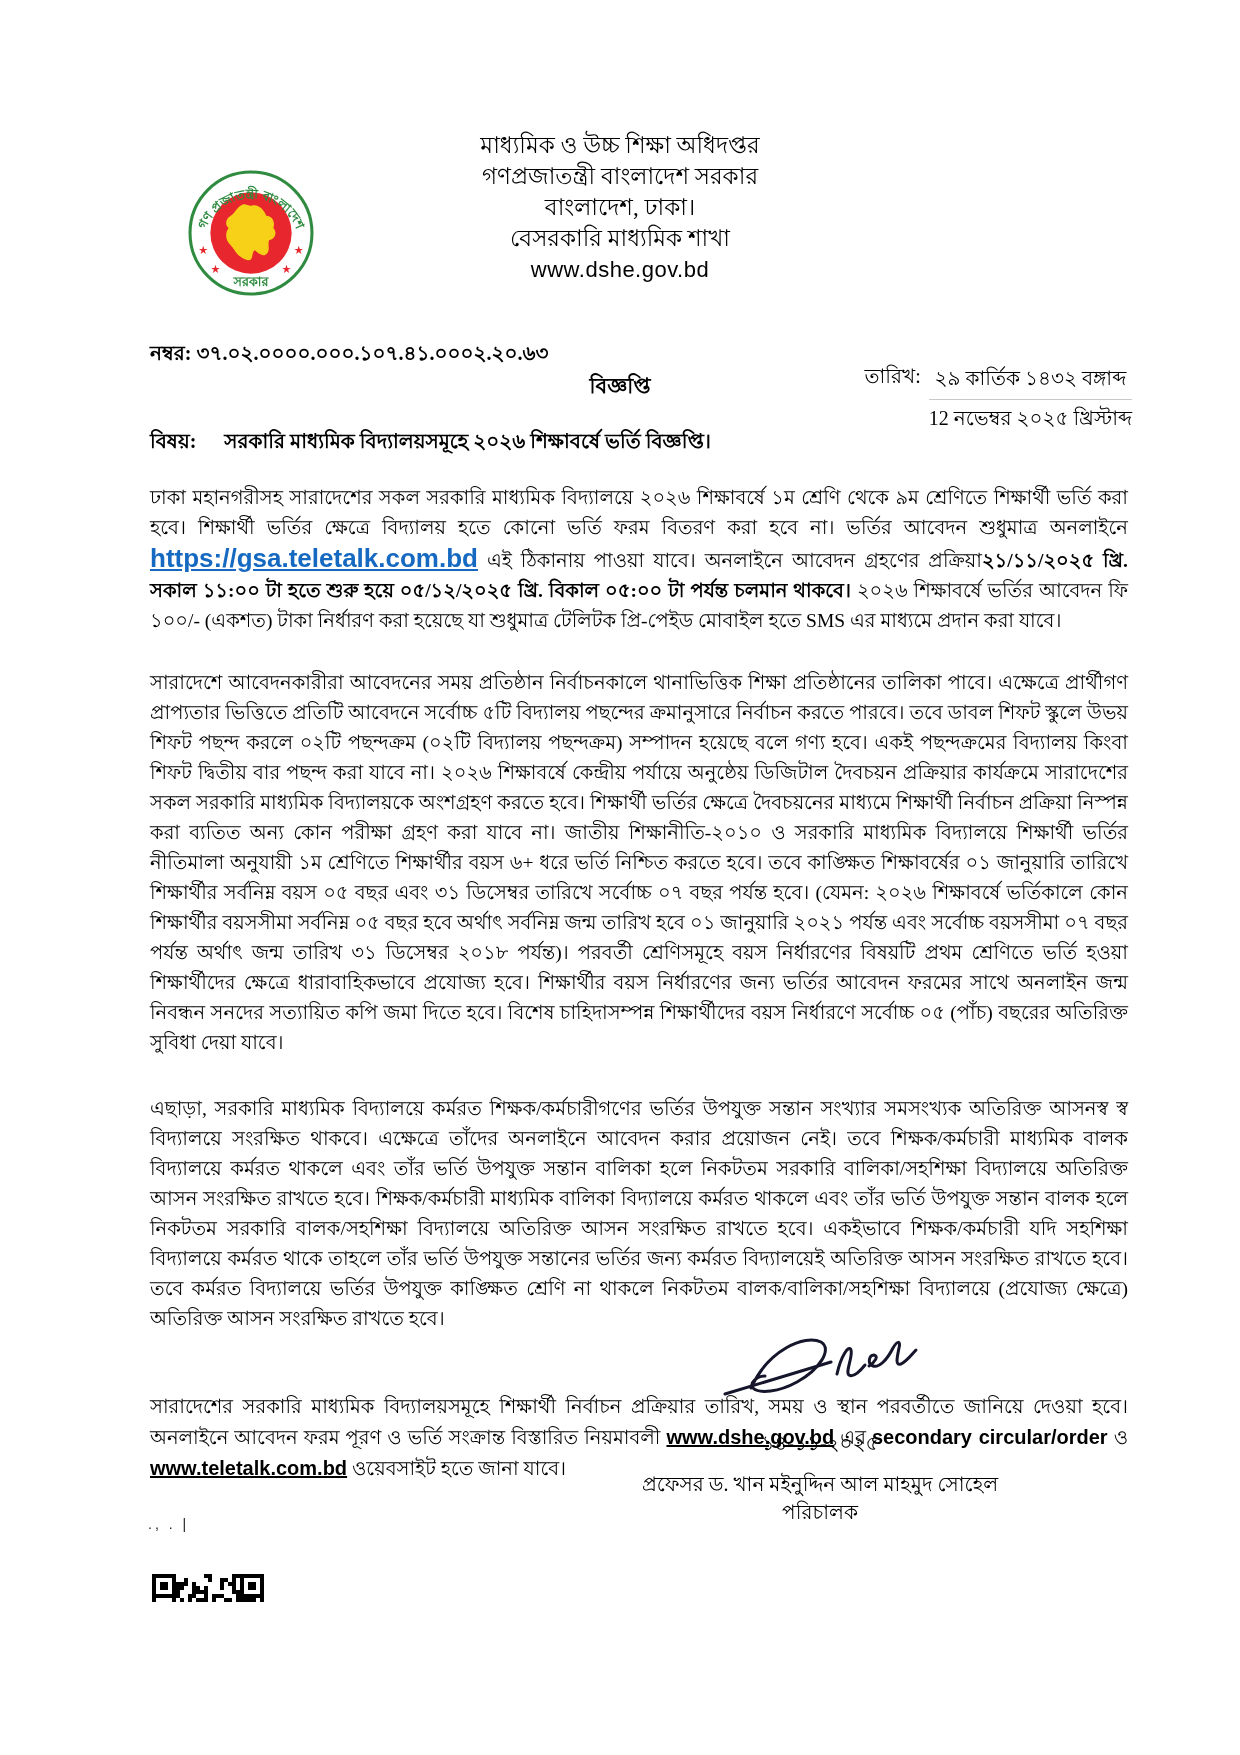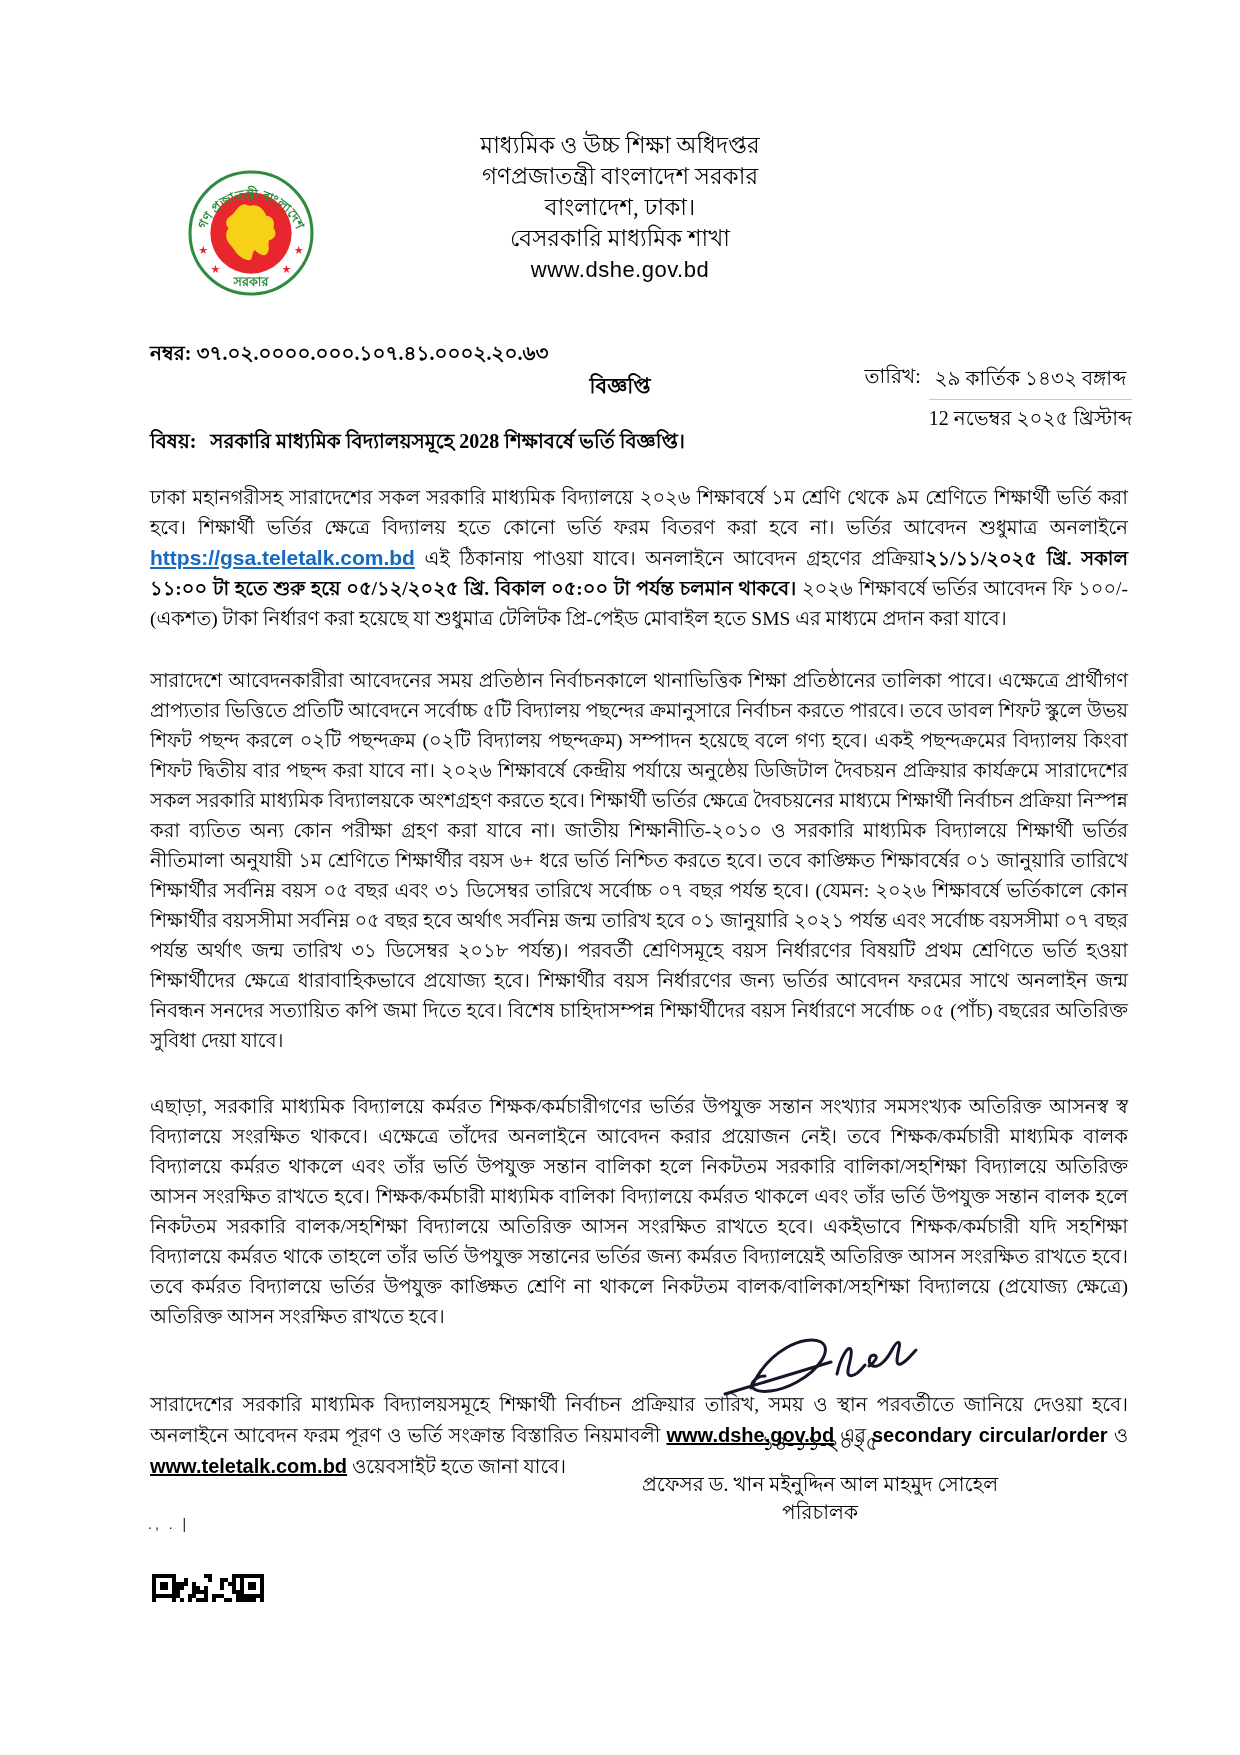--- a/index.html
+++ b/index.html
@@ -18,26 +18,26 @@
   
   .ref-line{position:absolute;left:150px;top:338px;font-size:20px;font-weight:bold;}
   .date-block{position:absolute;right:108px;top:318px;display:flex;align-items:center;gap:8px;font-size:20px;}
   .date-stack{text-align:center;margin-top:45px;}
   .date-top{padding:0 3px 3px 3px;border-bottom:1px solid #c9c9c9;}
   .date-bottom{padding-top:3px;}
   
   .notice-title{position:absolute;top:370px;left:0;width:100%;text-align:center;font-size:21px;font-weight:bold;}
   .content{position:absolute;left:150px;top:426px;width:978px;}
   .subject{font-size:20px;font-weight:bold;margin-bottom:24px;}
-  .subject .subj-label{margin-right:14px;}
+  .subject .subj-label{margin-right:28px;}
   .para{font-size:19.5px;line-height:30px;text-align:justify;margin:0 0 32px 0;}
   .para.gap-lg{margin-top:36px;}
   .para.gap-xl{margin-top:58px;}
   .link-blue{color:#1669c1;font-weight:bold;text-decoration:underline;
-    font-family:"Liberation Sans","DejaVu Sans",sans-serif;font-size:21px;cursor:pointer;}
+    font-family:"Liberation Sans","DejaVu Sans",sans-serif;font-size:26px;cursor:pointer;}
   .link-dark{color:#000;font-weight:bold;text-decoration:underline;
     font-family:"Liberation Sans","DejaVu Sans",sans-serif;font-size:20px;cursor:pointer;}
   b.latin{font-family:"Liberation Sans","DejaVu Sans",sans-serif;font-size:20px;}
   
   .signature{position:absolute;left:628px;top:1332px;width:384px;text-align:center;}
   .sig-svg{width:215px;height:74px;display:block;margin:0 auto 2px auto;}
   .sig-date{font-size:20px;line-height:26px;margin-top:24px;}
   .sig-name{font-size:20px;line-height:28px;margin-top:14px;}
   .sig-title{font-size:20px;line-height:28px;}
   
@@ -89,21 +89,21 @@
     <span class="date-stack">
       <span class="date-top" style="display:block;">২৯ কার্তিক ১৪৩২ বঙ্গাব্দ</span>
       <span class="date-bottom" style="display:block;">12 নভেম্বর ২০২৫ খ্রিস্টাব্দ</span>
     </span>
   </div>
 
   <div class="notice-title">বিজ্ঞপ্তি</div>
 
   <div class="content">
     <div class="subject">
-      <span class="subj-label">বিষয়:</span><span>সরকারি মাধ্যমিক বিদ্যালয়সমূহে 2028 শিক্ষাবর্ষে ভর্তি বিজ্ঞপ্তি।</span>
+      <span class="subj-label">বিষয়:</span><span>সরকারি মাধ্যমিক বিদ্যালয়সমূহে ২০২৬ শিক্ষাবর্ষে ভর্তি বিজ্ঞপ্তি।</span>
     </div>
 
     <p class="para"><span>ঢাকা মহানগরীসহ সারাদেশের সকল সরকারি মাধ্যমিক বিদ্যালয়ে ২০২৬ শিক্ষাবর্ষে ১ম শ্রেণি থেকে ৯ম শ্রেণিতে শিক্ষার্থী ভর্তি করা হবে। শিক্ষার্থী ভর্তির ক্ষেত্রে বিদ্যালয় হতে কোনো ভর্তি ফরম বিতরণ করা হবে না। ভর্তির আবেদন শুধুমাত্র অনলাইনে </span><a class="link-blue">https://gsa.teletalk.com.bd</a><span> এই ঠিকানায় পাওয়া যাবে। অনলাইনে আবেদন গ্রহণের প্রক্রিয়া</span><b>২১/১১/২০২৫ খ্রি. সকাল ১১:০০ টা হতে শুরু হয়ে ০৫/১২/২০২৫ খ্রি. বিকাল ০৫:০০ টা পর্যন্ত চলমান থাকবে।</b><span> ২০২৬ শিক্ষাবর্ষে ভর্তির আবেদন ফি ১০০/- (একশত) টাকা নির্ধারণ করা হয়েছে যা শুধুমাত্র টেলিটক প্রি-পেইড মোবাইল হতে SMS এর মাধ্যমে প্রদান করা যাবে।</span></p>
 
     <p class="para">সারাদেশে আবেদনকারীরা আবেদনের সময় প্রতিষ্ঠান নির্বাচনকালে থানাভিত্তিক শিক্ষা প্রতিষ্ঠানের তালিকা পাবে। এক্ষেত্রে প্রার্থীগণ প্রাপ্যতার ভিত্তিতে প্রতিটি আবেদনে সর্বোচ্চ ৫টি বিদ্যালয় পছন্দের ক্রমানুসারে নির্বাচন করতে পারবে। তবে ডাবল শিফট স্কুলে উভয় শিফট পছন্দ করলে ০২টি পছন্দক্রম (০২টি বিদ্যালয় পছন্দক্রম) সম্পাদন হয়েছে বলে গণ্য হবে। একই পছন্দক্রমের বিদ্যালয় কিংবা শিফট দ্বিতীয় বার পছন্দ করা যাবে না। ২০২৬ শিক্ষাবর্ষে কেন্দ্রীয় পর্যায়ে অনুষ্ঠেয় ডিজিটাল দৈবচয়ন প্রক্রিয়ার কার্যক্রমে সারাদেশের সকল সরকারি  মাধ্যমিক বিদ্যালয়কে অংশগ্রহণ করতে হবে। শিক্ষার্থী ভর্তির ক্ষেত্রে দৈবচয়নের মাধ্যমে শিক্ষার্থী নির্বাচন প্রক্রিয়া নিস্পন্ন করা ব্যতিত অন্য কোন পরীক্ষা গ্রহণ করা যাবে না। জাতীয় শিক্ষানীতি-২০১০ ও সরকারি মাধ্যমিক বিদ্যালয়ে শিক্ষার্থী ভর্তির নীতিমালা অনুযায়ী ১ম শ্রেণিতে শিক্ষার্থীর বয়স ৬+ ধরে ভর্তি নিশ্চিত করতে হবে। তবে কাঙ্ক্ষিত শিক্ষাবর্ষের ০১ জানুয়ারি তারিখে শিক্ষার্থীর সর্বনিম্ন বয়স ০৫ বছর এবং ৩১ ডিসেম্বর তারিখে সর্বোচ্চ ০৭ বছর পর্যন্ত হবে। (যেমন: ২০২৬ শিক্ষাবর্ষে ভর্তিকালে কোন শিক্ষার্থীর বয়সসীমা সর্বনিম্ন ০৫ বছর হবে অর্থাৎ সর্বনিম্ন জন্ম তারিখ হবে ০১ জানুয়ারি ২০২১ পর্যন্ত এবং সর্বোচ্চ বয়সসীমা ০৭ বছর পর্যন্ত অর্থাৎ জন্ম তারিখ ৩১ ডিসেম্বর ২০১৮ পর্যন্ত)। পরবর্তী শ্রেণিসমূহে বয়স নির্ধারণের বিষয়টি প্রথম শ্রেণিতে ভর্তি হওয়া শিক্ষার্থীদের ক্ষেত্রে ধারাবাহিকভাবে প্রযোজ্য হবে। শিক্ষার্থীর বয়স নির্ধারণের জন্য ভর্তির আবেদন ফরমের সাথে অনলাইন জন্ম নিবন্ধন সনদের সত্যায়িত কপি জমা দিতে হবে। বিশেষ চাহিদাসম্পন্ন শিক্ষার্থীদের বয়স নির্ধারণে সর্বোচ্চ ০৫ (পাঁচ) বছরের অতিরিক্ত সুবিধা দেয়া যাবে।</p>
 
     <p class="para gap-lg">এছাড়া, সরকারি মাধ্যমিক বিদ্যালয়ে কর্মরত শিক্ষক/কর্মচারীগণের ভর্তির উপযুক্ত সন্তান সংখ্যার সমসংখ্যক অতিরিক্ত আসনস্ব স্ব বিদ্যালয়ে সংরক্ষিত থাকবে। এক্ষেত্রে তাঁদের অনলাইনে আবেদন করার প্রয়োজন নেই। তবে শিক্ষক/কর্মচারী মাধ্যমিক বালক বিদ্যালয়ে কর্মরত থাকলে এবং তাঁর ভর্তি উপযুক্ত সন্তান বালিকা হলে নিকটতম সরকারি বালিকা/সহশিক্ষা বিদ্যালয়ে অতিরিক্ত আসন সংরক্ষিত রাখতে হবে। শিক্ষক/কর্মচারী মাধ্যমিক বালিকা বিদ্যালয়ে কর্মরত থাকলে এবং তাঁর ভর্তি উপযুক্ত সন্তান বালক হলে নিকটতম সরকারি বালক/সহশিক্ষা বিদ্যালয়ে অতিরিক্ত আসন সংরক্ষিত রাখতে হবে। একইভাবে শিক্ষক/কর্মচারী যদি সহশিক্ষা বিদ্যালয়ে কর্মরত থাকে তাহলে তাঁর ভর্তি উপযুক্ত সন্তানের ভর্তির জন্য কর্মরত বিদ্যালয়েই অতিরিক্ত আসন সংরক্ষিত রাখতে হবে। তবে কর্মরত বিদ্যালয়ে ভর্তির উপযুক্ত কাঙ্ক্ষিত শ্রেণি না থাকলে নিকটতম বালক/বালিকা/সহশিক্ষা বিদ্যালয়ে (প্রযোজ্য ক্ষেত্রে) অতিরিক্ত আসন সংরক্ষিত রাখতে হবে।</p>
 
     <p class="para gap-xl"><span>সারাদেশের সরকারি মাধ্যমিক বিদ্যালয়সমূহে শিক্ষার্থী নির্বাচন প্রক্রিয়ার তারিখ, সময় ও স্থান পরবর্তীতে জানিয়ে দেওয়া হবে। অনলাইনে আবেদন ফরম পূরণ ও ভর্তি সংক্রান্ত বিস্তারিত নিয়মাবলী </span><a class="link-dark">www.dshe.gov.bd</a><span> এর </span><b class="latin">secondary circular/order</b><span> ও </span><a class="link-dark">www.teletalk.com.bd</a><span> ওয়েবসাইট হতে জানা যাবে।</span></p>
   </div>

